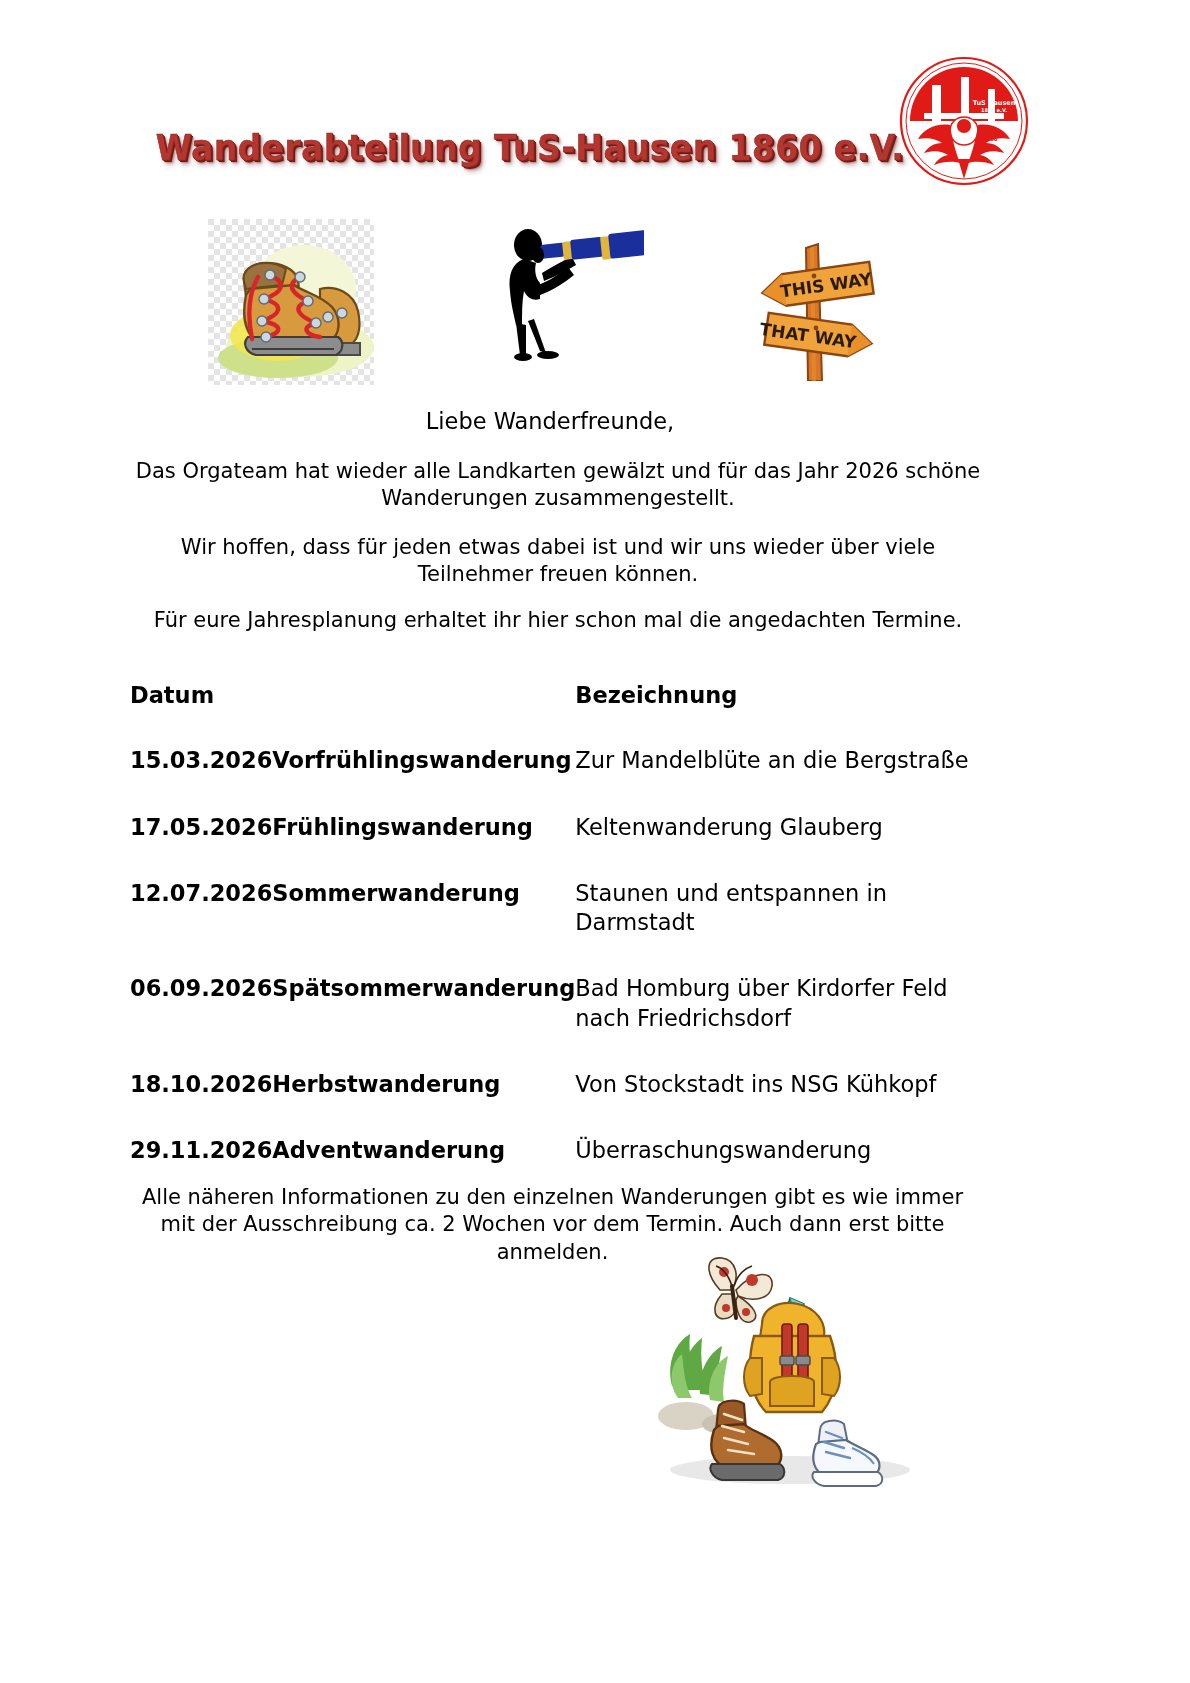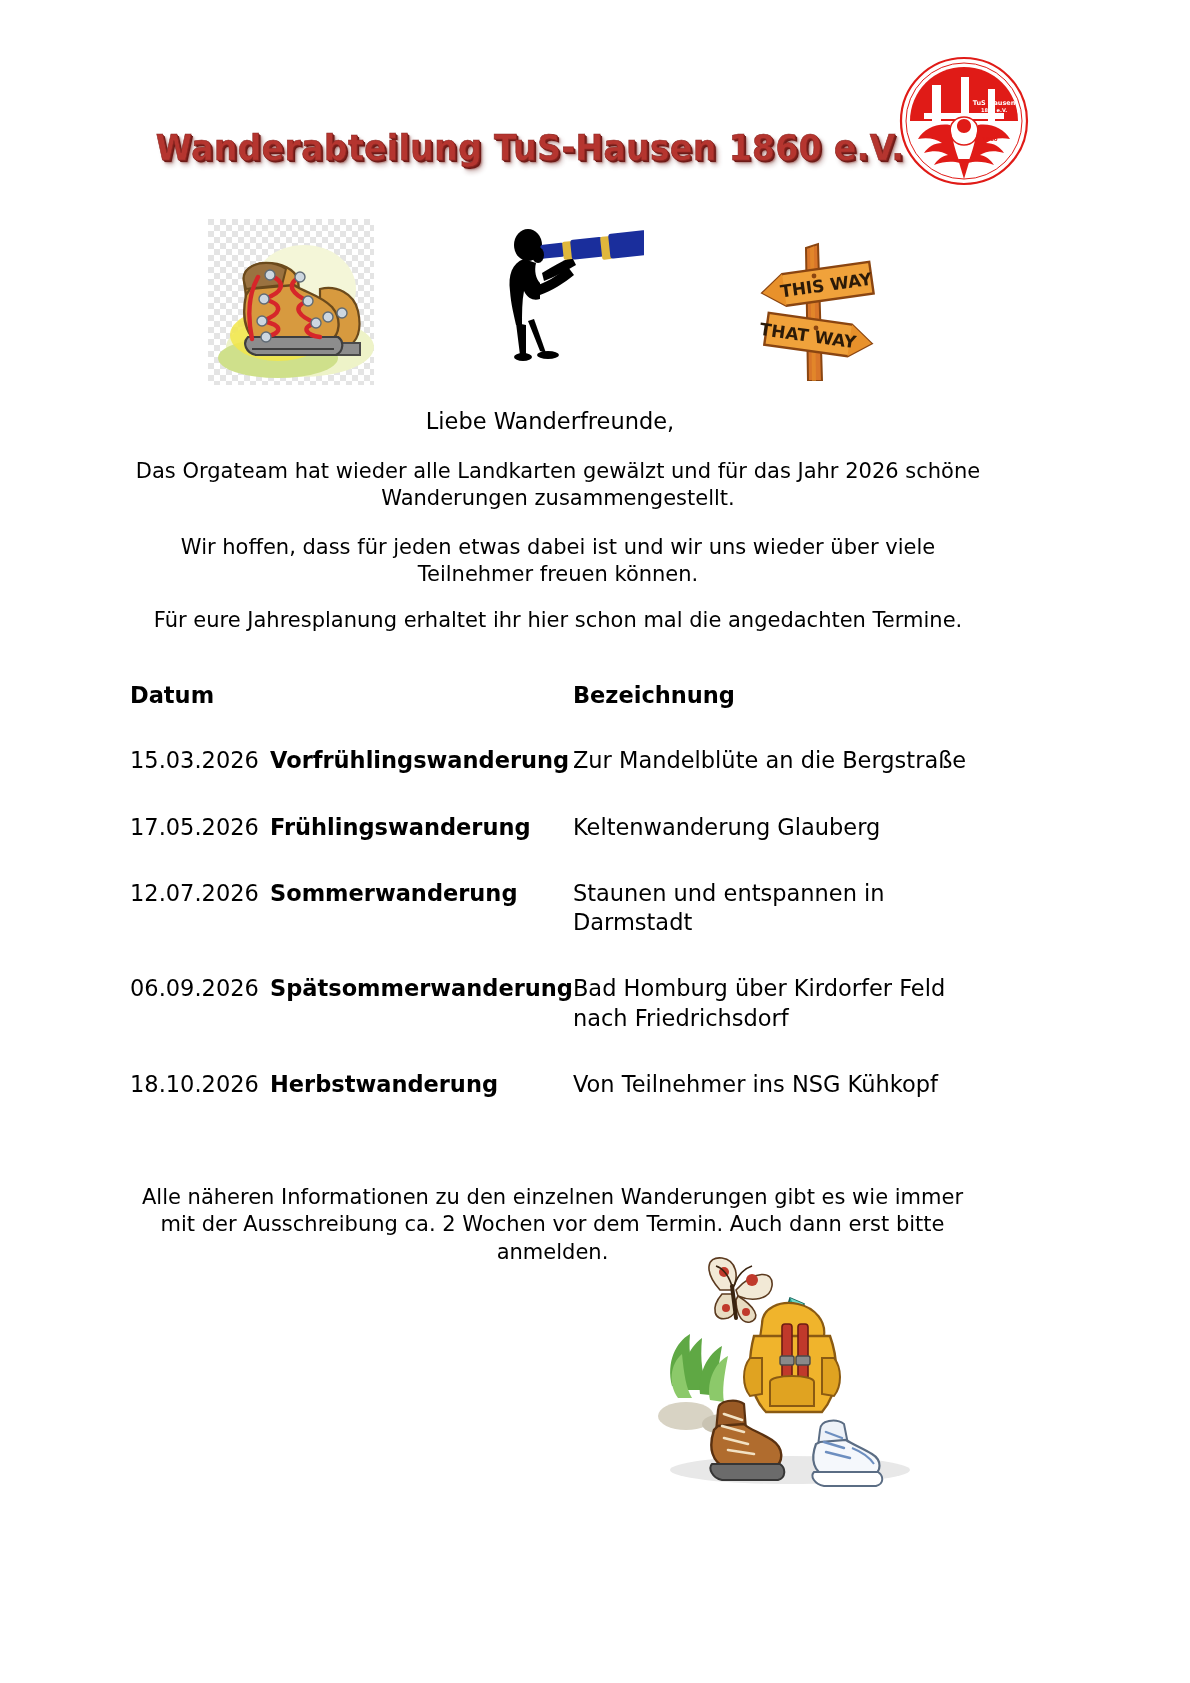--- a/index.html
+++ b/index.html
@@ -126,21 +126,21 @@
     font-weight: 700;
     padding-bottom: 36px;
   }
   .col-date   { width: 141px; }
   .col-name   { width: 282px; }
   .col-desc   { width: 437px; }
   .schedule tbody td {
     padding-bottom: 37px;
   }
   .schedule tbody tr:last-child td { padding-bottom: 0; }
-  .cell-date { font-weight: 400; }
+  .cell-date { font-weight: 700; }
   .cell-name { font-weight: 700; }
   .cell-desc { font-weight: 400; margin-top: 32px; }
 
   
   .contact {
     position: absolute;
     left: 130px;
     top: 1268px;
     font-size: 22.5px;
     line-height: 1.33;
@@ -322,21 +322,26 @@
         <td class="cell-desc">Staunen und entspannen in Darmstadt</td>
       </tr>
       <tr>
         <td class="cell-date">06.09.2026</td>
         <td class="cell-name">Spätsommerwanderung</td>
         <td class="cell-desc">Bad Homburg über Kirdorfer Feld nach Friedrichsdorf</td>
       </tr>
       <tr>
         <td class="cell-date">18.10.2026</td>
         <td class="cell-name">Herbstwanderung</td>
-        <td class="cell-desc">Von Teilnehmer ins NSG Kühkopf</td>
+        <td class="cell-desc">Von Stockstadt ins NSG Kühkopf</td>
+      </tr>
+      <tr>
+        <td class="cell-date">29.11.2026</td>
+        <td class="cell-name">Adventwanderung</td>
+        <td class="cell-desc">Überraschungswanderung</td>
       </tr>
     </tbody>
   </table>
 
   <div class="para" id="para-closing">Alle näheren Informationen zu den einzelnen Wanderungen gibt es wie immer mit der Ausschreibung ca. 2 Wochen vor dem Termin. Auch dann erst bitte anmelden.</div>
 
 
   <div class="bottom-art">
     <svg viewBox="0 0 290 250" width="290" height="250" aria-hidden="true">
 

